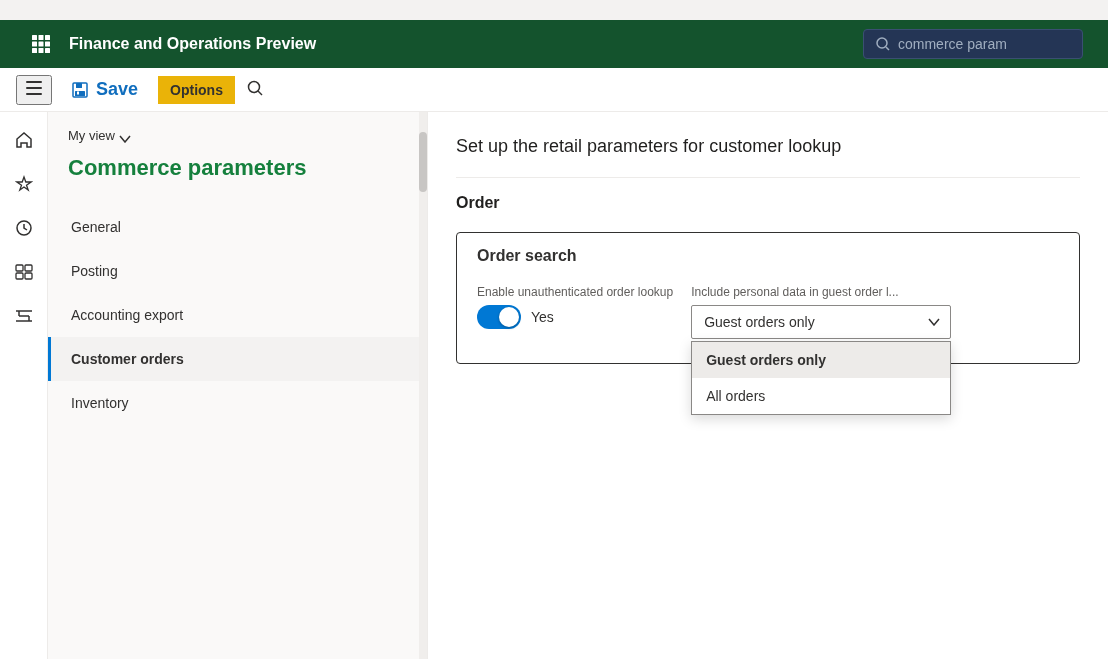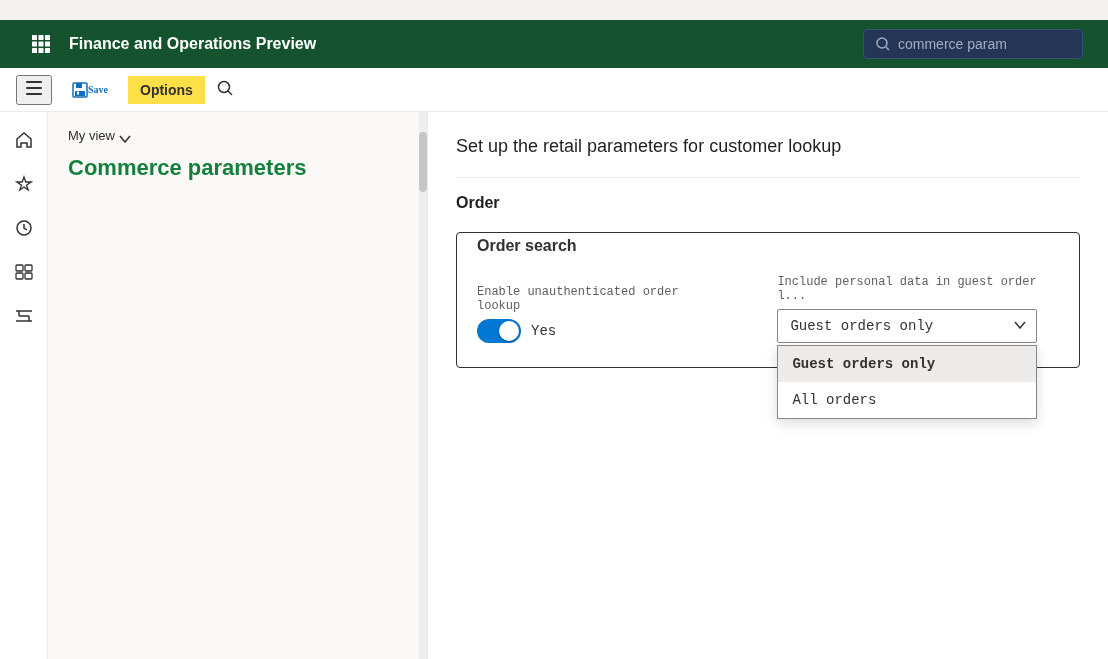--- a/index.html
+++ b/index.html
@@ -56,33 +56,32 @@
     }
     .hamburger-btn {
       color: #323130;
       font-size: 16px;
       cursor: pointer;
       padding: 4px 8px;
     }
     .save-btn {
       display: flex;
       align-items: center;
-      gap: 0;
+      gap: 8px;
       padding: 6px 12px;
       background: white;
       border: none;
       cursor: pointer;
       color: #106ebe;
-      font-size: 10px;
-      font-weight: 600;
-      font-family: Liberation Serif, serif;
+      font-size: 18px;
+      font-weight: 600;
     }
     .options-btn {
       padding: 6px 12px;
-      background: #fde047;
+      background: #eab308;
       border: none;
       cursor: pointer;
       color: #323130;
       font-size: 14px;
       font-weight: 600;
     }
     .search-icon-cmd {
       color: #323130;
       cursor: pointer;
       font-size: 16px;
@@ -195,33 +194,32 @@
     }
     .order-heading {
       font-size: 16px;
       font-weight: 600;
       color: #201f1e;
       margin-bottom: 20px;
     }
     .order-search-box {
       border: 1.5px solid #323130;
       border-radius: 4px;
-      padding: 4px 20px 24px;
+      padding: 14px 20px 24px;
       max-width: 680px;
     }
     .order-search-title {
       font-size: 16px;
       font-weight: 600;
       margin-bottom: 20px;
     }
     .fields-row {
       display: flex;
-      gap: 60px;
-      align-items: flex-end;
-      font-family: Liberation Mono, monospace;
+      gap: 18px;
+      align-items: flex-start;
     }
     .field-group {
       display: flex;
       flex-direction: column;
       gap: 6px;
     }
     .field-label {
       font-size: 12px;
       color: #605e5c;
     }
@@ -400,20 +398,37 @@
         <span>My view</span>
         <svg width="12" height="8" viewBox="0 0 12 8" fill="#323130">
           <path d="M1 1L6 7L11 1" stroke="#323130" stroke-width="1.5" fill="none"></path>
         </svg>
       </div>
     </div>
     <div class="page-title">Commerce parameters</div>
     <div class="scrollbar-track">
       <div class="scrollbar-thumb"></div>
     </div>
+    <div class="nav-items">
+      <div class="nav-item">
+        <span>General</span>
+      </div>
+      <div class="nav-item">
+        <span>Posting</span>
+      </div>
+      <div class="nav-item">
+        <span>Accounting export</span>
+      </div>
+      <div class="nav-item active">
+        <span>Customer orders</span>
+      </div>
+      <div class="nav-item">
+        <span>Inventory</span>
+      </div>
+    </div>
   </div>
 
   <div class="content-area">
     <div class="section-title">Set up the retail parameters for customer lookup</div>
     <hr class="section-divider">
     <div class="order-heading">Order</div>
 
     <div class="order-search-box">
       <div class="order-search-title">Order search</div>
 

